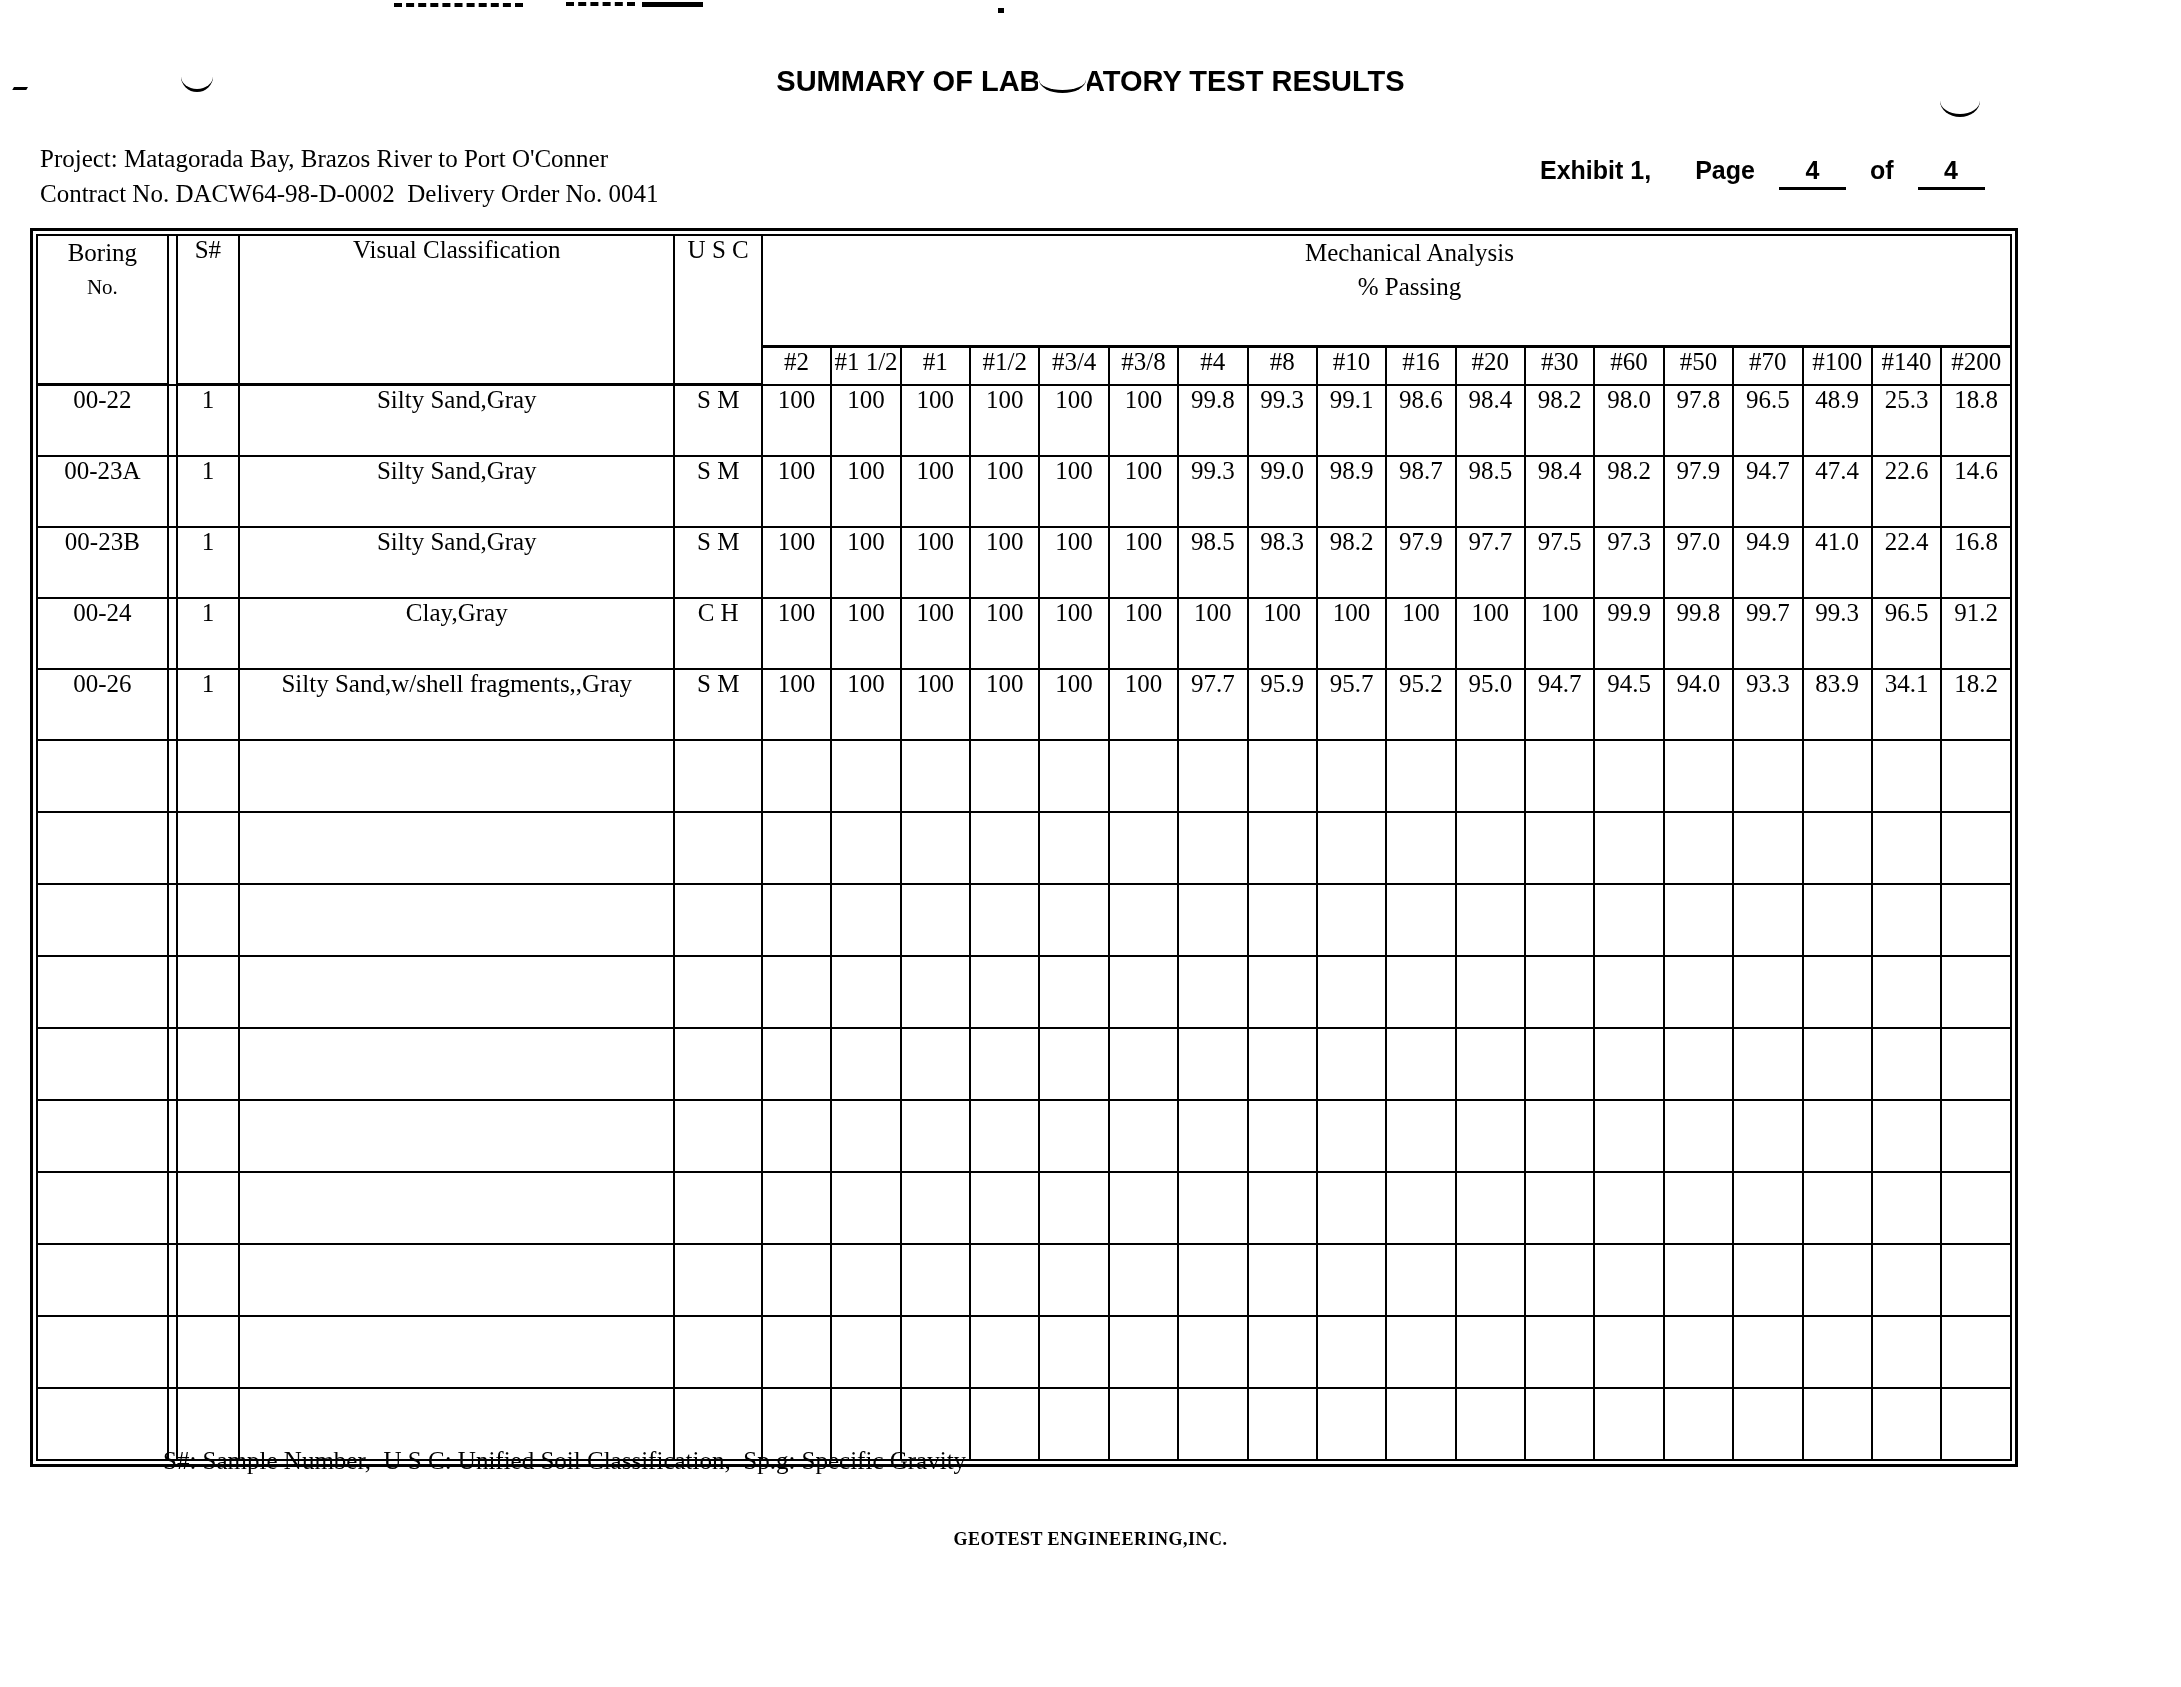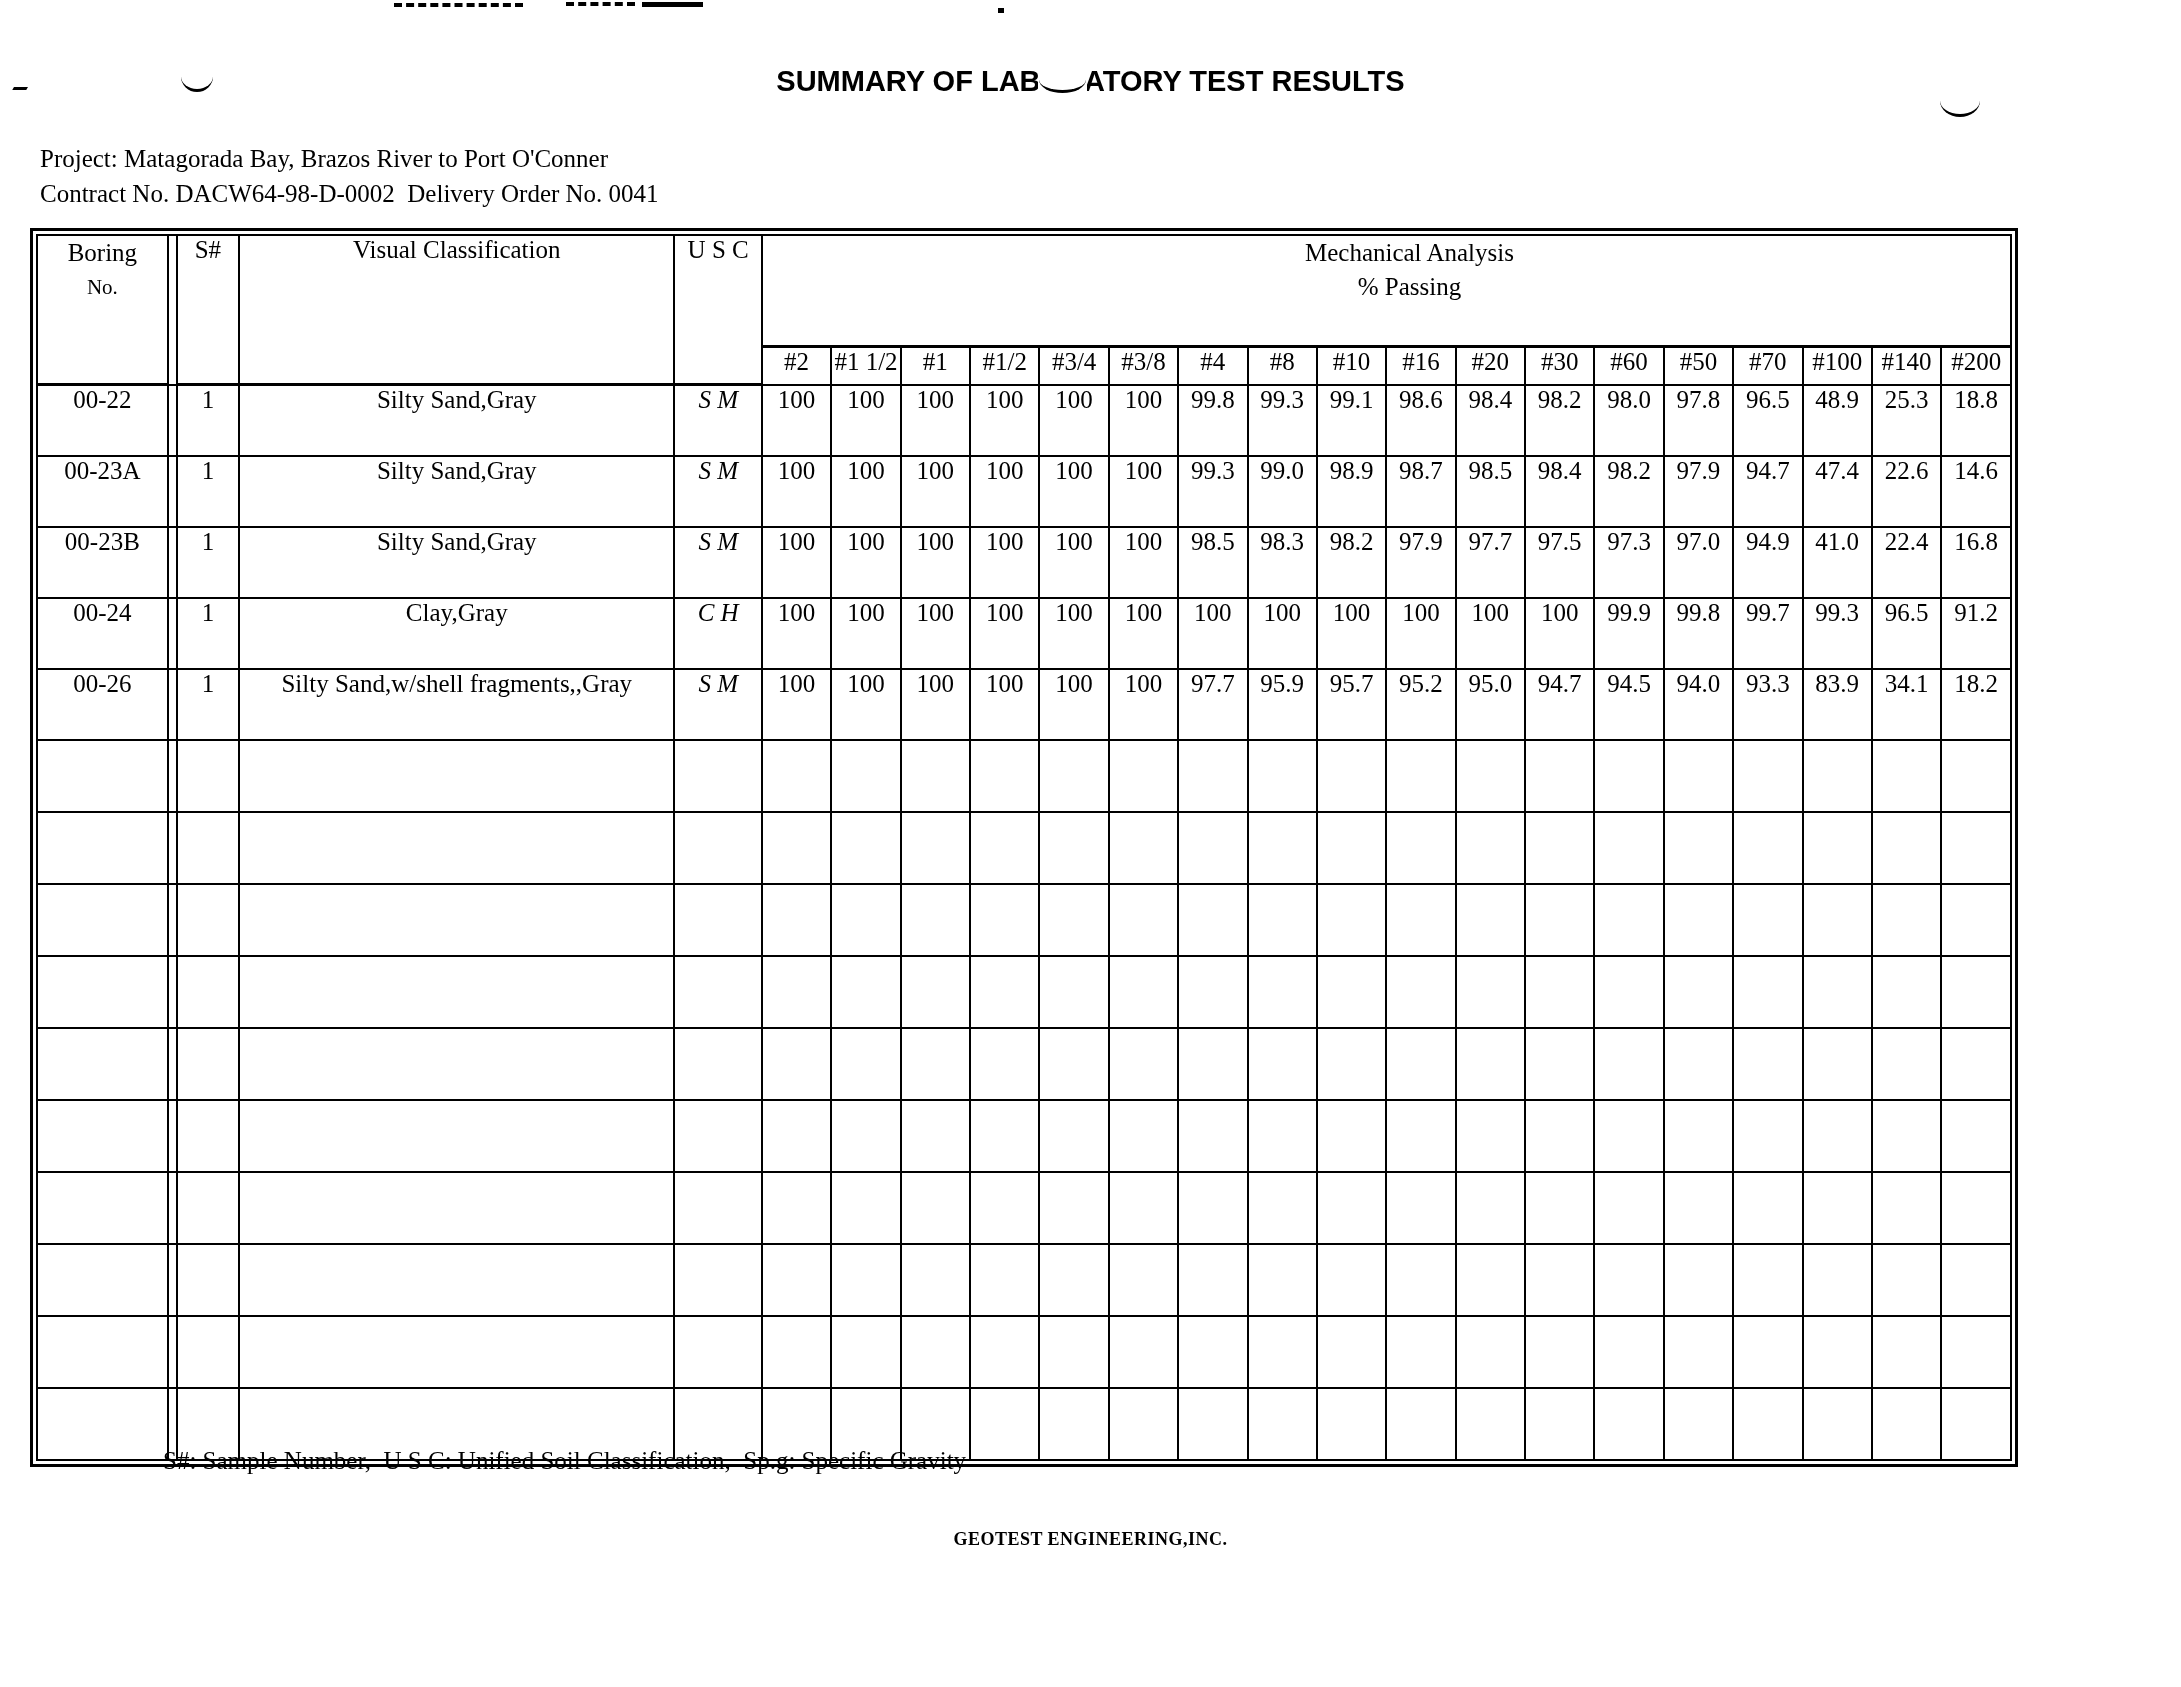--- a/index.html
+++ b/index.html
@@ -71,21 +71,21 @@
   td.c-spacer { border-left-width:2px; border-right-width:2px; }
   .h-s, .h-visual, .h-usc { font-size:26px; border-bottom-width:3px !important; }
   .h-mech { font-size:26px; border-bottom-width:3px !important; vertical-align:middle; }
   .h-mech div { line-height:34px;padding-left:46px; }
   .sieve-row td { height:36px; font-size:20px; vertical-align:middle; border-bottom-width:3px; }
   .data-row td { height:69px; padding-top:5px; }
   .empty-row td { height:70px; }
   td.c-visual { text-align:left; padding-left:8px; font-size:24px; }
   td.c-boring { font-size:25px; }
   td.c-s { font-size:23px; }
-  td.c-usc { font-size:25px;font-style:italic; }
+  td.c-usc { font-size:25px; }
   td.c-val { font-size:25px; }
 
   
   .legend {
     position:absolute; left:163px; top:1447px; font-size:25px; white-space:pre;
   }
   .company {
     position:absolute; left:50%; transform:translateX(-50%); top:1529px;
     font-size:18px; font-weight:bold; letter-spacing:0.5px; white-space:pre;
   }
@@ -101,20 +101,23 @@
   <div class="artifact dot-a"></div>
   <div class="artifact curl-a"></div>
   <div class="artifact curl-b"></div>
   <div class="artifact tick-a"></div>
 
   <div class="title"><span>SUMMARY OF LAB</span><span class="smudge-wrap"><span>OR</span><span class="smudge"></span></span><span>ATORY TEST RESULTS</span></div>
 
   <div class="proj">Project: Matagorada Bay, Brazos River to Port O'Conner</div>
   <div class="contract">Contract No. DACW64-98-D-0002  Delivery Order No. 0041</div>
 
+  <div class="exhibit">
+    <span>Exhibit 1,</span><span class="pglabel">Page</span><span class="pgnum">4</span><span class="oflabel">of</span><span class="pgnum">4</span>
+  </div>
 
   <div class="table-outer">
     <table class="results">
       <colgroup>
         <col style="width:130px">
           <col style="width:9px">
           <col style="width:62px">
         <col style="width:433px">
           <col style="width:87px">
         <col style="width:69px">

